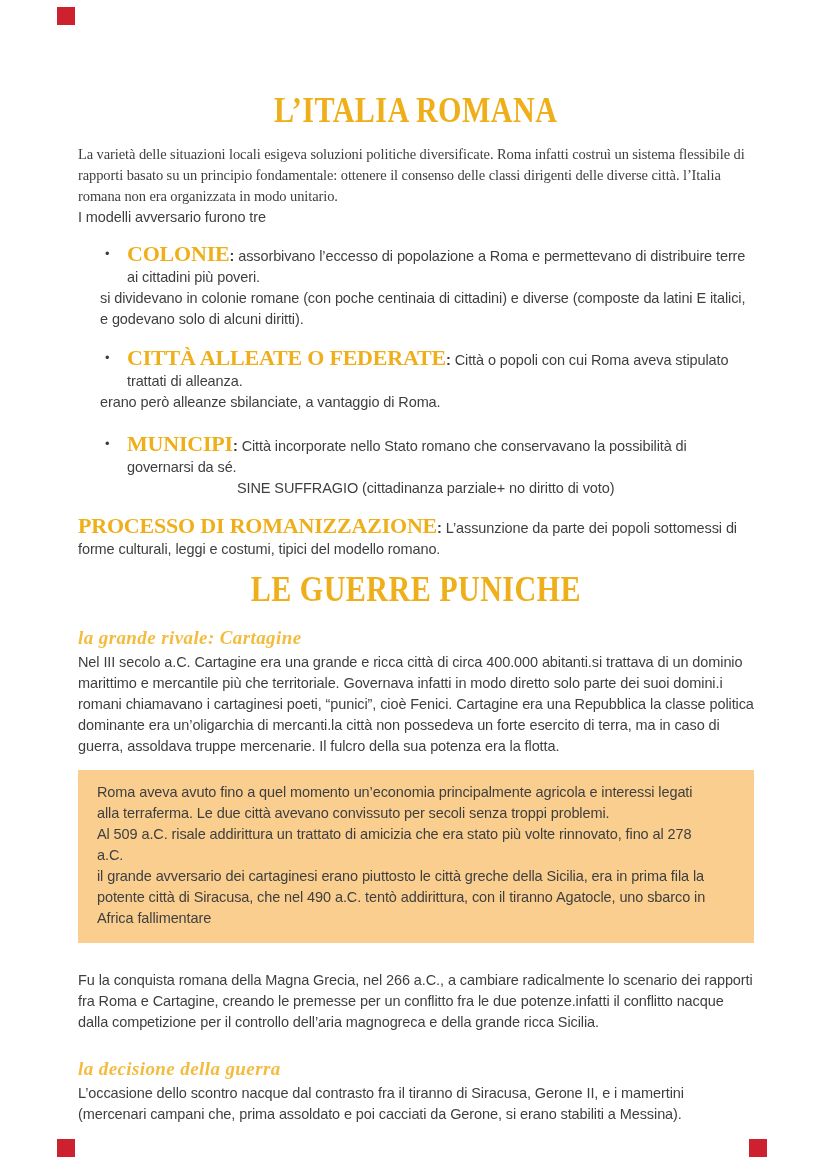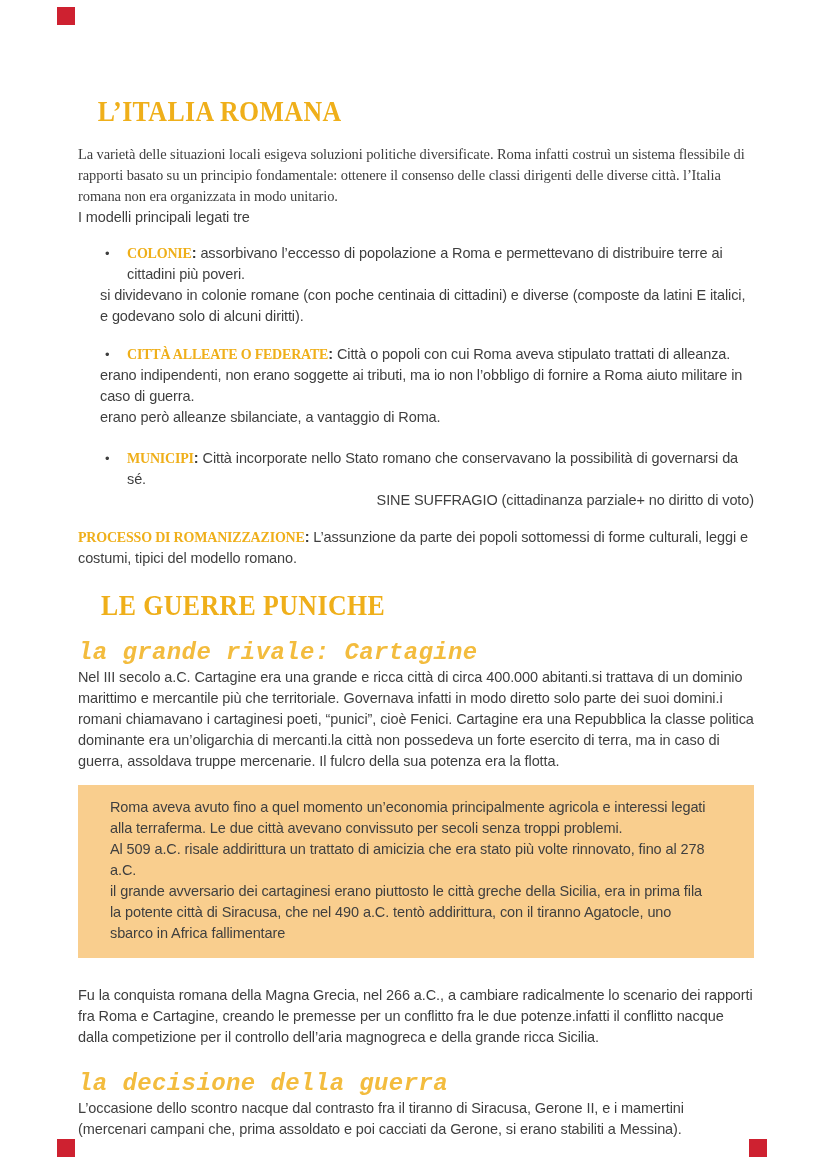--- a/index.html
+++ b/index.html
@@ -10,62 +10,63 @@
     color:var(--body-text,#3f3f3f);
     position:relative;
     overflow:hidden;
   }
   .content{
     position:absolute;left:78px;top:0;width:676px;
     font-size:14.5px;line-height:21px;letter-spacing:-0.1px;
   }
   .main-title{
     margin-top:97px;
+    text-align:center;
     font-family:"Liberation Serif", serif;
     font-weight:bold;
-    font-size:30px;line-height:28px;
+    font-size:35px;line-height:28px;
     color:var(--gold,#efaf1a);
     letter-spacing:0.5px;
   }
   .main-title .squeeze{display:inline-block;transform:scaleX(0.86);transform-origin:center;}
-  .title-2{margin-top:22px;}
+  .title-2{margin-top:16px;}
   .para{margin:0;}
   .intro{margin-top:19px;font-family:Liberation Serif, serif;}
   .kw{
     font-family:"Liberation Serif", serif;
     font-weight:bold;
-    font-size:14px;
+    font-size:22px;
     color:var(--gold,#efaf1a);
     letter-spacing:-0.2px;
   }
   .kw-colon{font-weight:bold;color:#3a3a3a;}
   .bullet-row{display:flex;padding-left:27px;}
   .b1{margin-top:15px;}
   .b2{margin-top:17px;}
   .b3{margin-top:20px;}
   .bullet-dot{width:22px;flex:none;font-size:13px;}
   .bullet-body{flex:1;}
   .follow{margin-left:22px;}
-  .follow-indent{margin-left:159px;text-align:right;}
+  .follow-indent{margin-left:159px;}
   .processo{margin-top:16px;}
   .script-heading{
     margin-top:22px;
-    font-family:Liberation Mono, monospace;
+    font-family:Liberation Serif, serif;
     font-style:italic;
     font-weight:bold;
-    font-size:24px;line-height:24px;
+    font-size:19px;line-height:24px;
     color:var(--script,#f3bc3e);
     letter-spacing:0.4px;
   }
   .script-2{margin-top:24px;}
   .sub-para{margin-top:2px;}
   .highlight-box{
     margin-top:13px;
     background:var(--box-bg,#f9ce8e);
-    padding:12px 40px 14px 32px;
+    padding:12px 40px 14px 19px;
   }
   .highlight-box .para{margin:0;}
   .after-box{margin-top:27px;}
   .corner-marker{
     position:absolute;width:18px;height:18px;
     background:var(--marker-red,#ce2130);
   }
   .cm-tl{left:57px;top:7px;}
   .cm-bl{left:57px;top:1139px;}
   .cm-br{left:749px;top:1139px;}
@@ -77,33 +78,32 @@
 <div class="corner-marker cm-bl"></div>
 <div class="corner-marker cm-br"></div>
 
 <div class="content">
 
   <div class="main-title">
     <span class="squeeze">L’ITALIA ROMANA</span>
   </div>
 
   <p class="para intro">La varietà delle situazioni locali esigeva soluzioni politiche diversificate. Roma infatti costruì un sistema flessibile di rapporti basato su un principio fondamentale: ottenere il consenso delle classi dirigenti delle diverse città. l’Italia romana non era organizzata in modo unitario.</p>
-  <p class="para">I modelli principali legati tre</p>
+  <p class="para">I modelli avversario furono tre</p>
 
   <div class="bullet-row b1">
     <span class="bullet-dot">•</span>
     <span class="bullet-body"><span class="kw">COLONIE</span><span class="kw-colon">:</span> <span>assorbivano l’eccesso di popolazione a Roma e permettevano di distribuire terre ai cittadini più poveri.</span></span>
   </div>
   <p class="para follow">si dividevano in colonie romane (con poche centinaia di cittadini) e diverse (composte da latini E italici, e godevano solo di alcuni diritti).</p>
 
   <div class="bullet-row b2">
     <span class="bullet-dot">•</span>
     <span class="bullet-body"><span class="kw">CITTÀ ALLEATE O FEDERATE</span><span class="kw-colon">:</span> <span>Città o popoli con cui Roma aveva stipulato trattati di alleanza.</span></span>
   </div>
-  <p class="para follow">erano indipendenti, non erano soggette ai tributi, ma io non l’obbligo di fornire a Roma aiuto militare in caso di guerra.</p>
   <p class="para follow">erano però alleanze sbilanciate, a vantaggio di Roma.</p>
 
   <div class="bullet-row b3">
     <span class="bullet-dot">•</span>
     <span class="bullet-body"><span class="kw">MUNICIPI</span><span class="kw-colon">:</span> <span>Città incorporate nello Stato romano che conservavano la possibilità di governarsi da sé.</span></span>
   </div>
   <p class="para follow-indent">SINE SUFFRAGIO (cittadinanza parziale+ no diritto di voto)</p>
 
   <p class="para processo"><span class="kw">PROCESSO DI ROMANIZZAZIONE</span><span class="kw-colon">:</span> <span>L’assunzione da parte dei popoli sottomessi di forme culturali, leggi e costumi, tipici del modello romano.</span></p>
 

